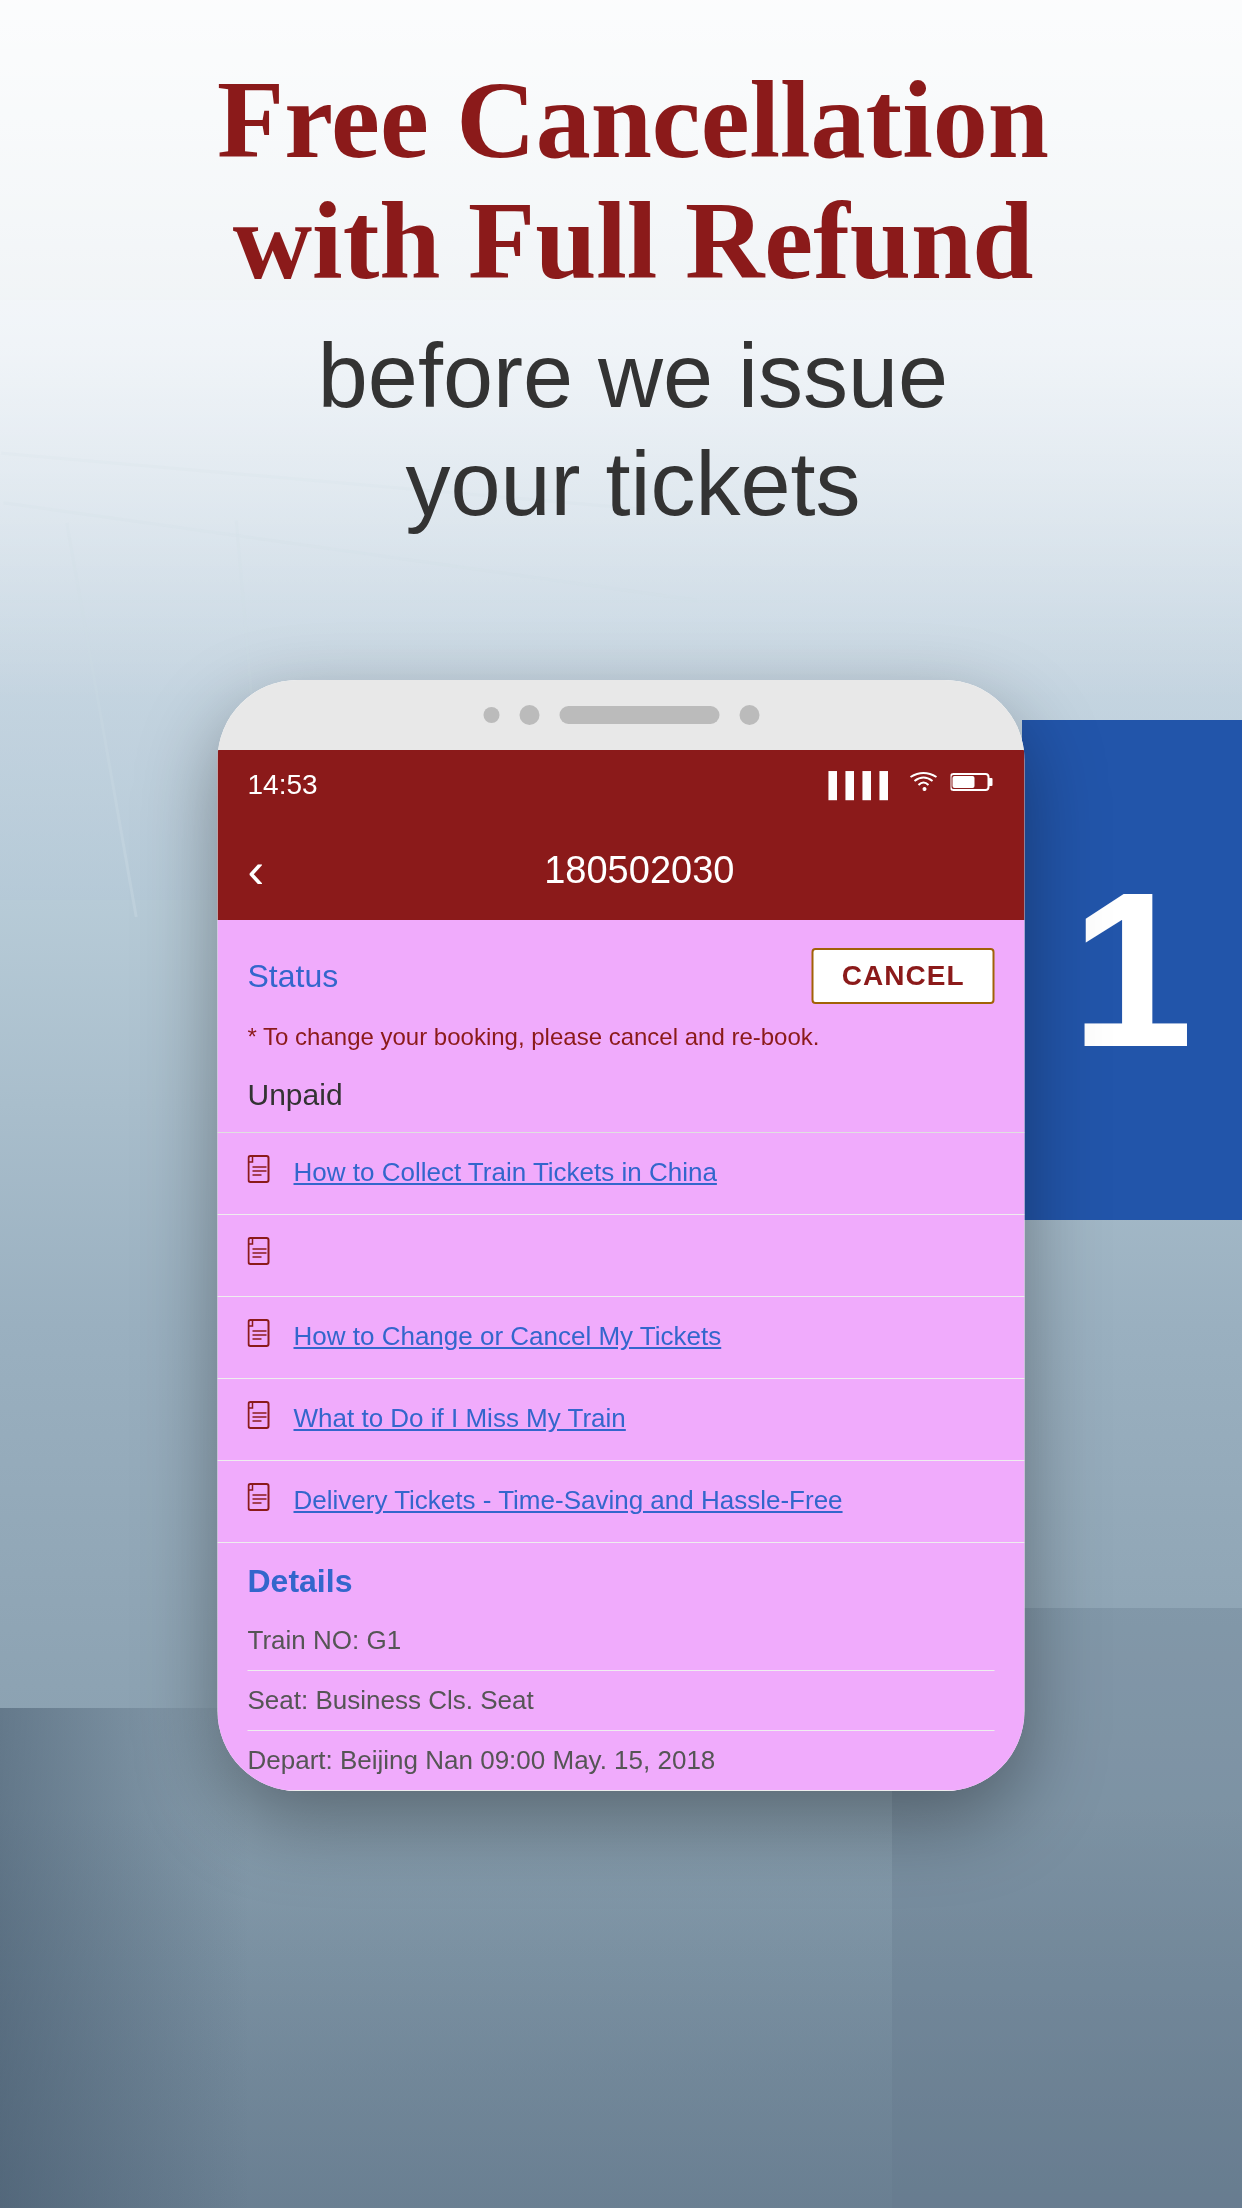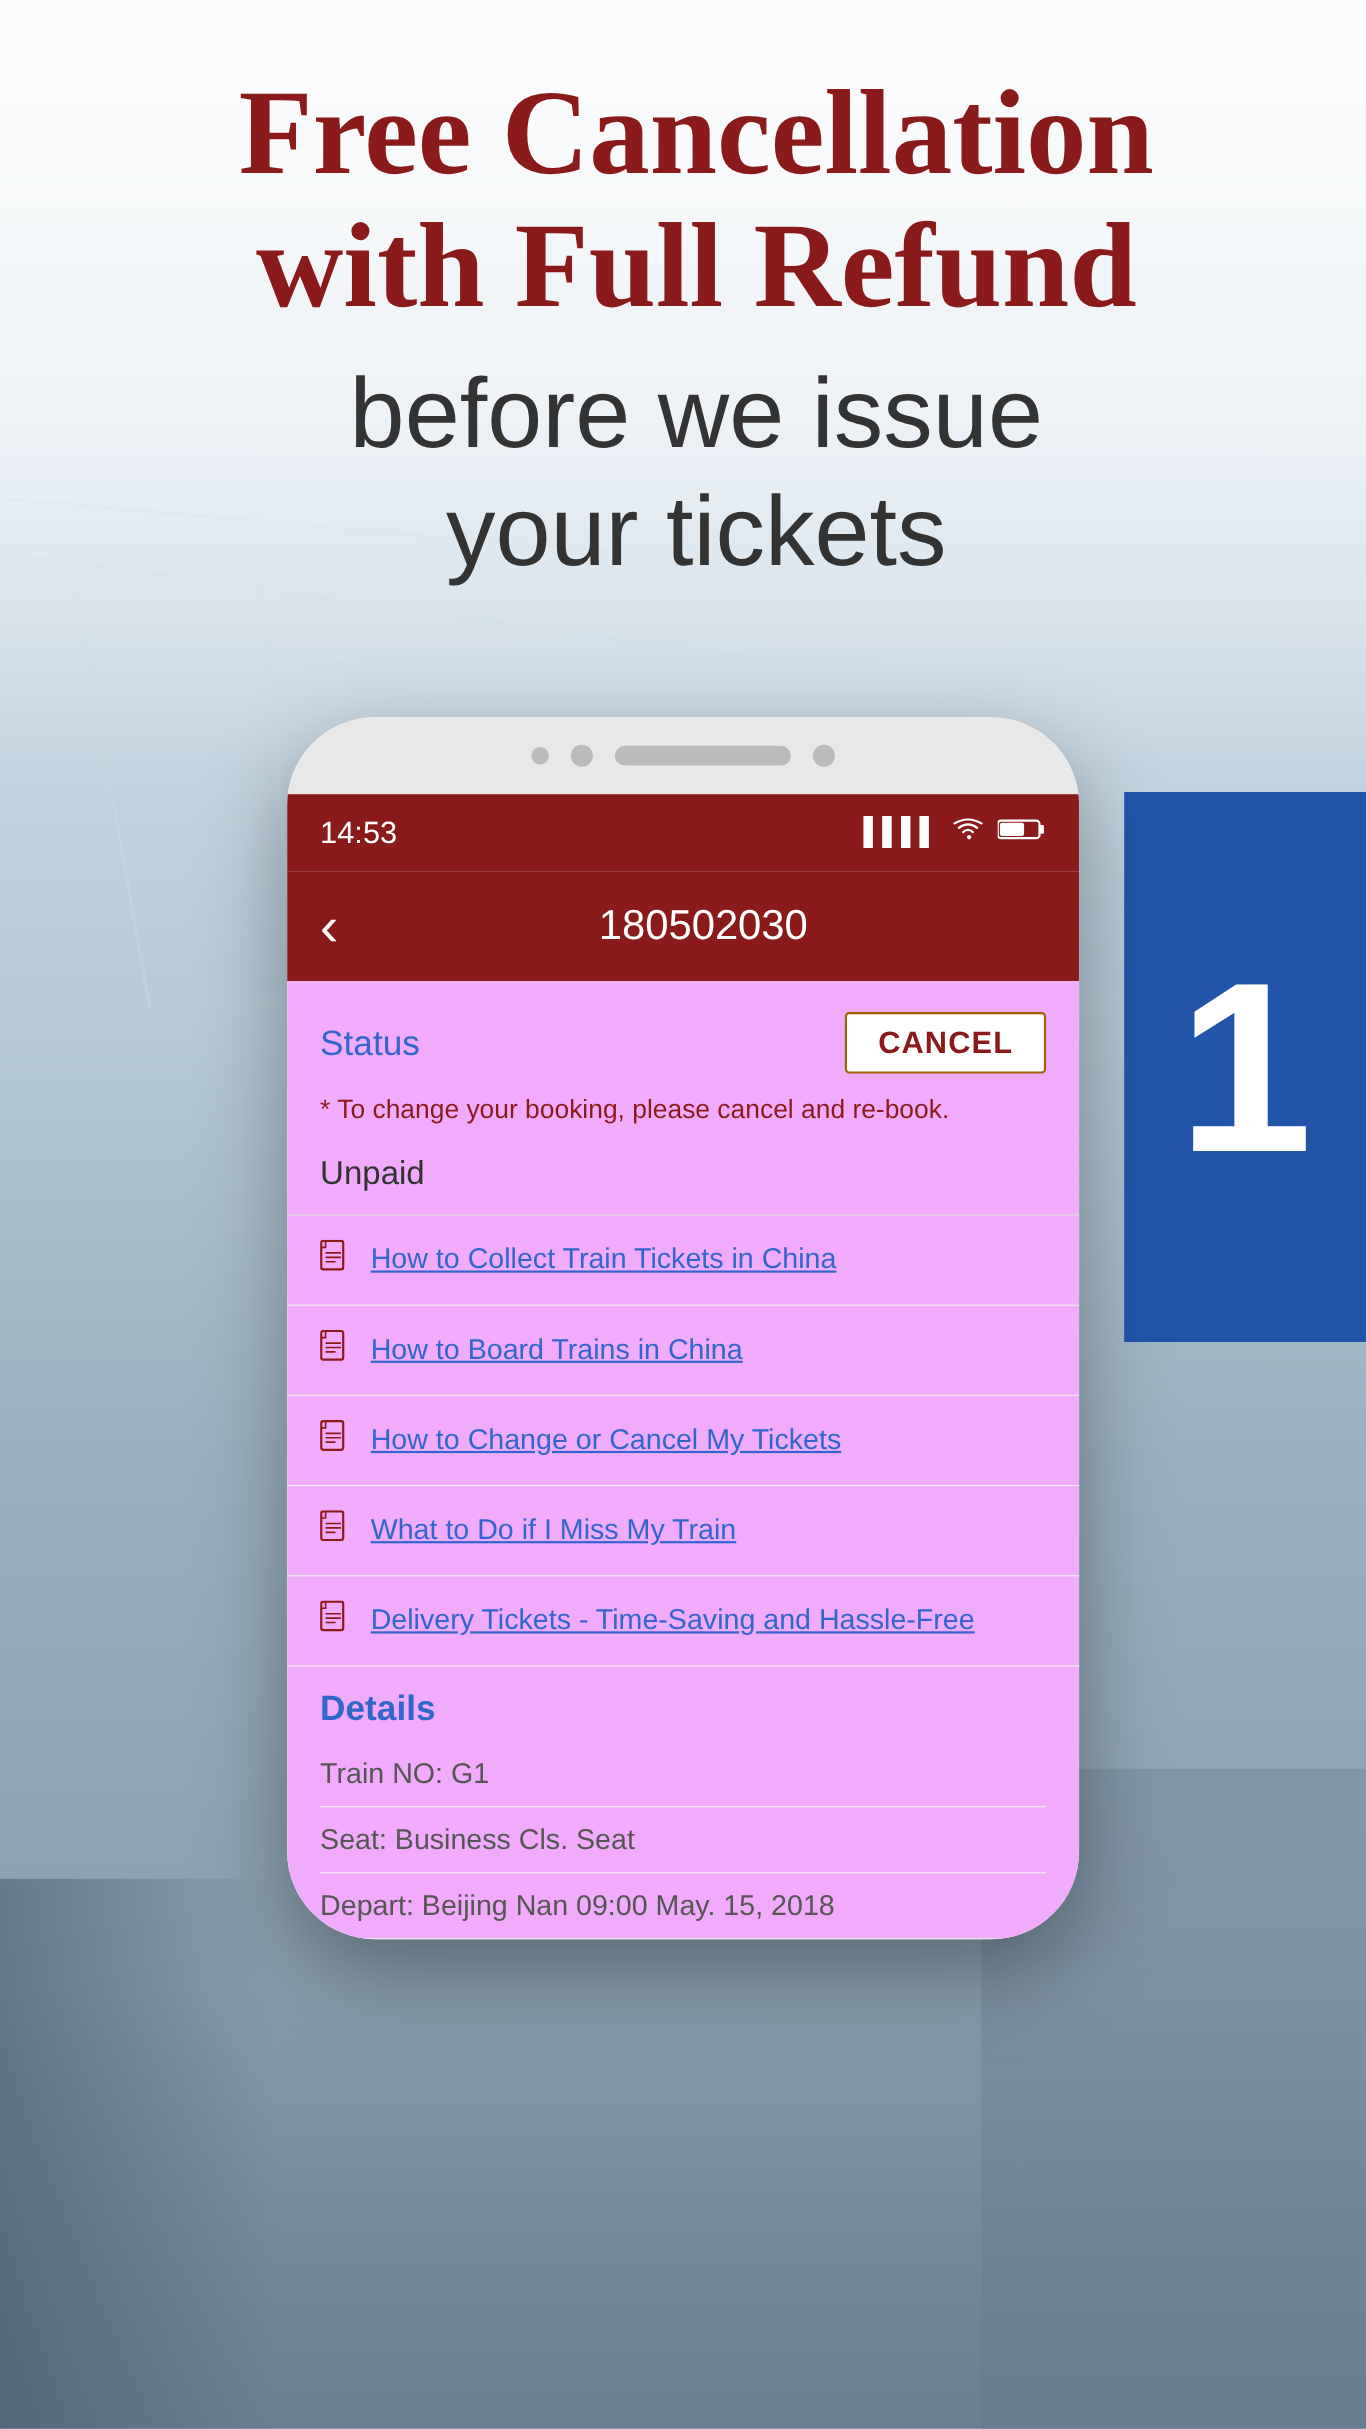--- a/index.html
+++ b/index.html
@@ -95,24 +95,24 @@
       font-weight: 300;
       color: #333;
       line-height: 1.2;
       margin-top: 20px;
       font-family: -apple-system, BlinkMacSystemFont, sans-serif;
     }
 
     
     .phone-container {
       position: absolute;
-      top: 652px;
+      top: 680px;
       left: 50%;
       transform: translateX(-50%);
-      width: 720px;
+      width: 807px;
       z-index: 20;
     }
 
     .phone-frame {
       background: white;
       border-radius: 80px;
       box-shadow: 0 30px 80px rgba(0,0,0,0.35);
       overflow: hidden;
       position: relative;
     }
@@ -438,21 +438,20 @@
         <div class="link-item">
           <span class="link-icon">
             <svg width="28" height="30" viewBox="0 0 28 30" fill="none">
               <rect x="1" y="1" width="20" height="26" rx="2" stroke="#8b1a1a" stroke-width="2"></rect>
               <path d="M5 1 L5 7 L1 7" stroke="#8b1a1a" stroke-width="1.5" fill="none"></path>
               <line x1="5" y1="12" x2="19" y2="12" stroke="#8b1a1a" stroke-width="1.5"></line>
               <line x1="5" y1="16" x2="19" y2="16" stroke="#8b1a1a" stroke-width="1.5"></line>
               <line x1="5" y1="20" x2="14" y2="20" stroke="#8b1a1a" stroke-width="1.5"></line>
             </svg>
           </span>
-          <span class="link-text">How to Board Trains in China</span>
         </div>
 
         <div class="link-item">
           <span class="link-icon">
             <svg width="28" height="30" viewBox="0 0 28 30" fill="none">
               <rect x="1" y="1" width="20" height="26" rx="2" stroke="#8b1a1a" stroke-width="2"></rect>
               <path d="M5 1 L5 7 L1 7" stroke="#8b1a1a" stroke-width="1.5" fill="none"></path>
               <line x1="5" y1="12" x2="19" y2="12" stroke="#8b1a1a" stroke-width="1.5"></line>
               <line x1="5" y1="16" x2="19" y2="16" stroke="#8b1a1a" stroke-width="1.5"></line>
               <line x1="5" y1="20" x2="14" y2="20" stroke="#8b1a1a" stroke-width="1.5"></line>

